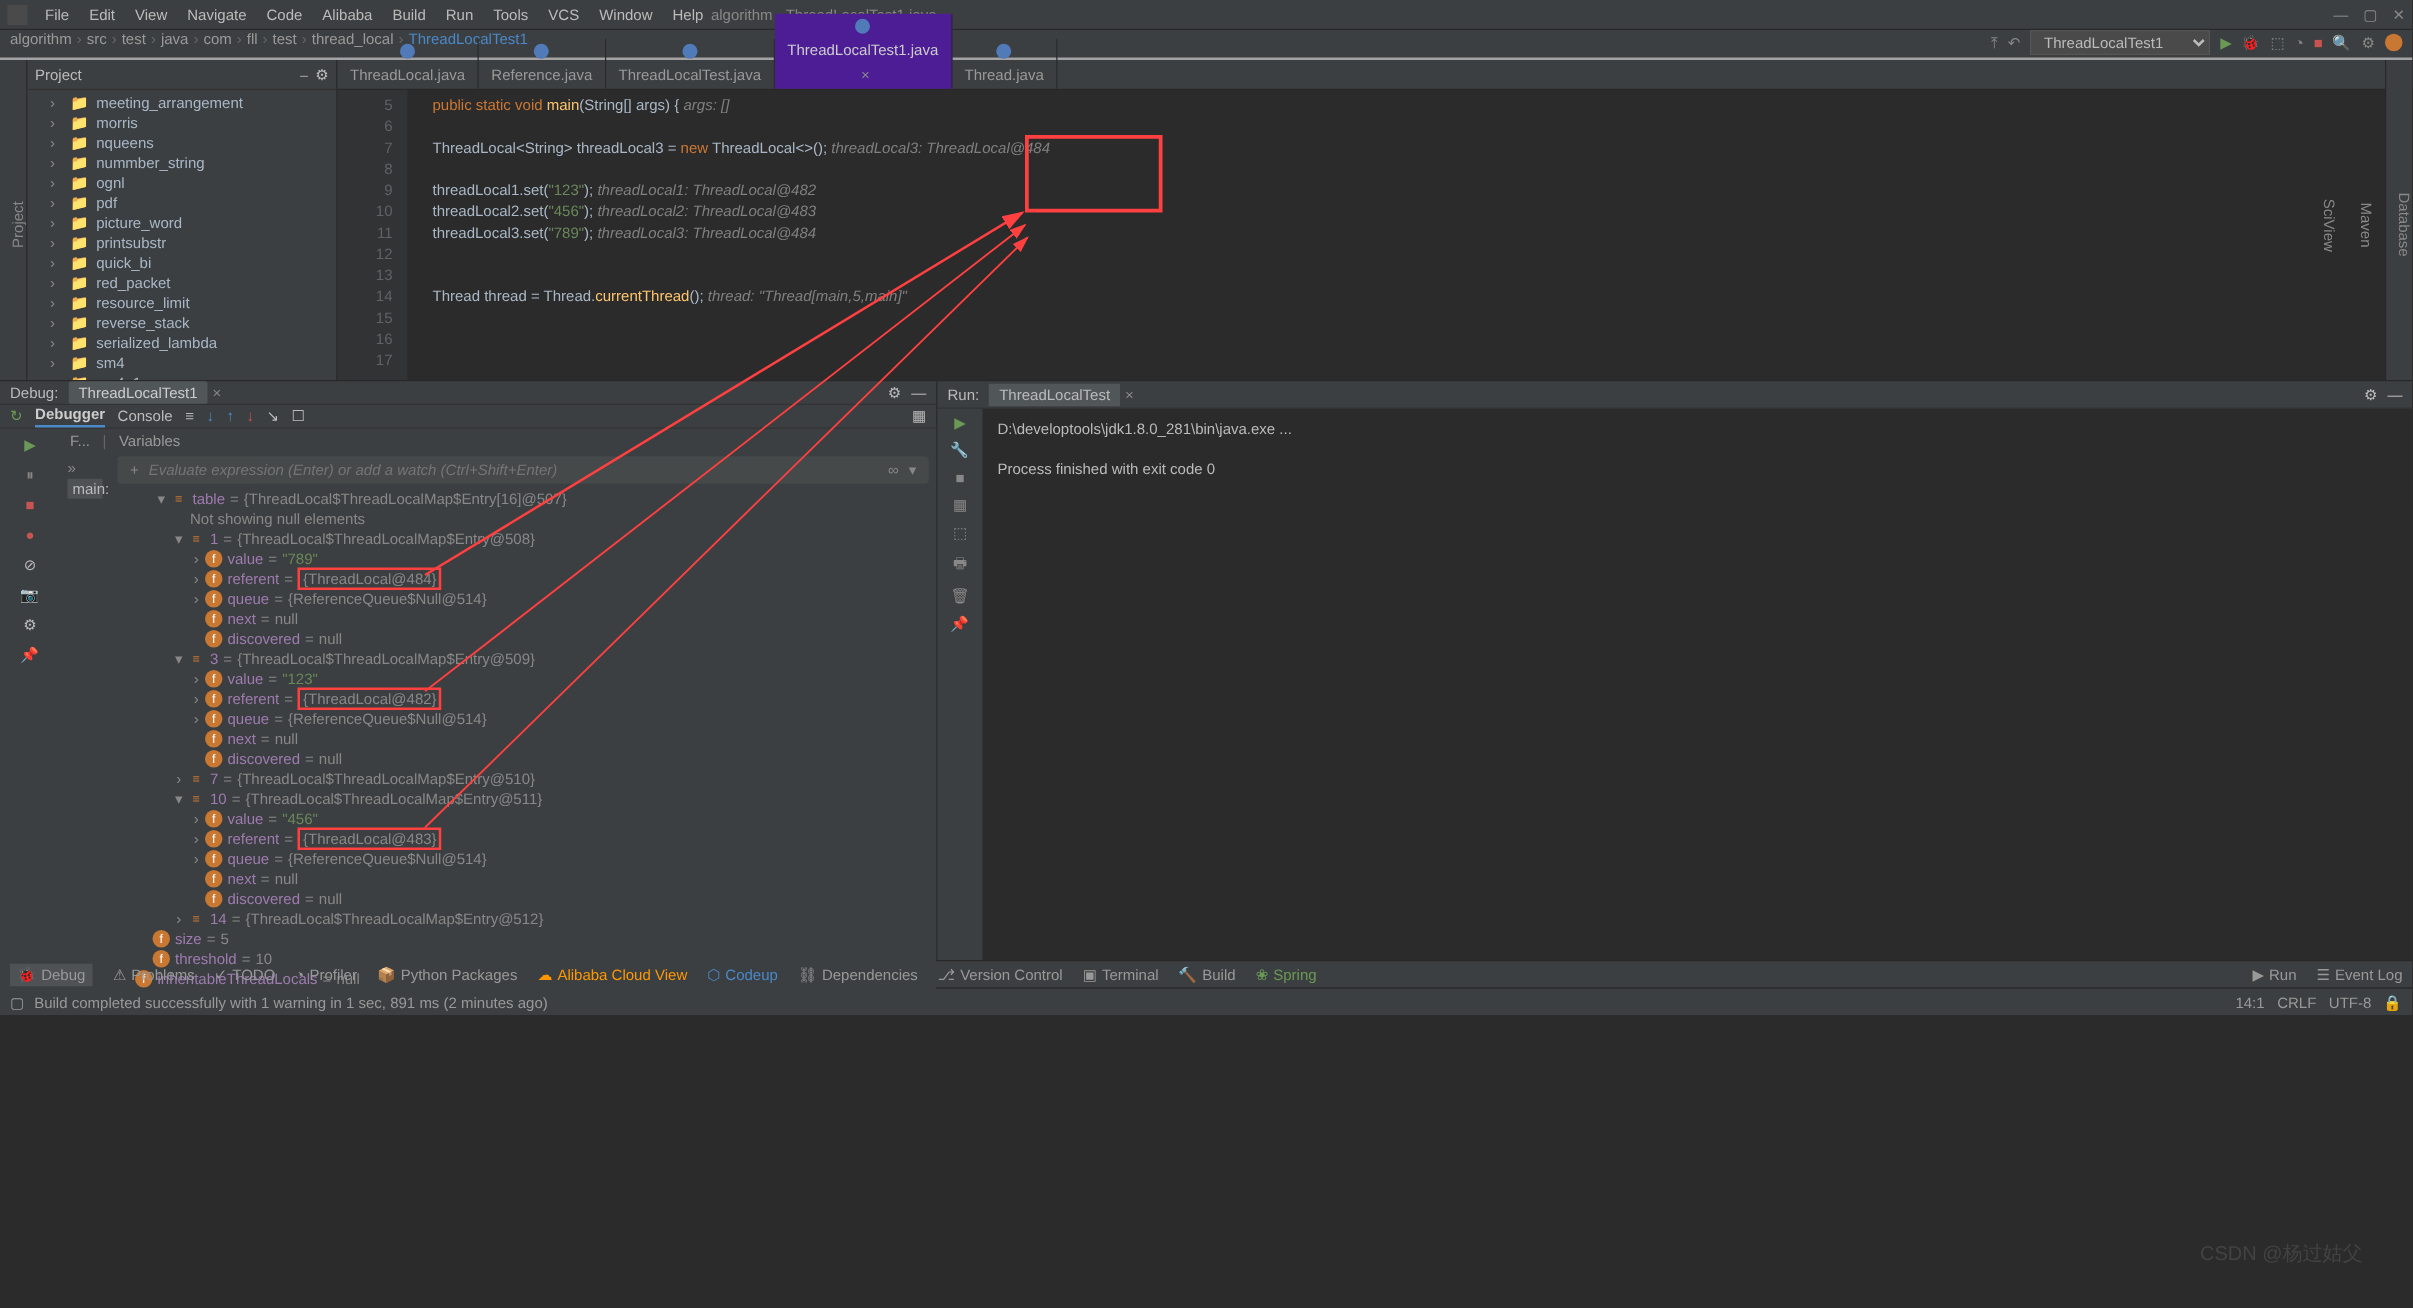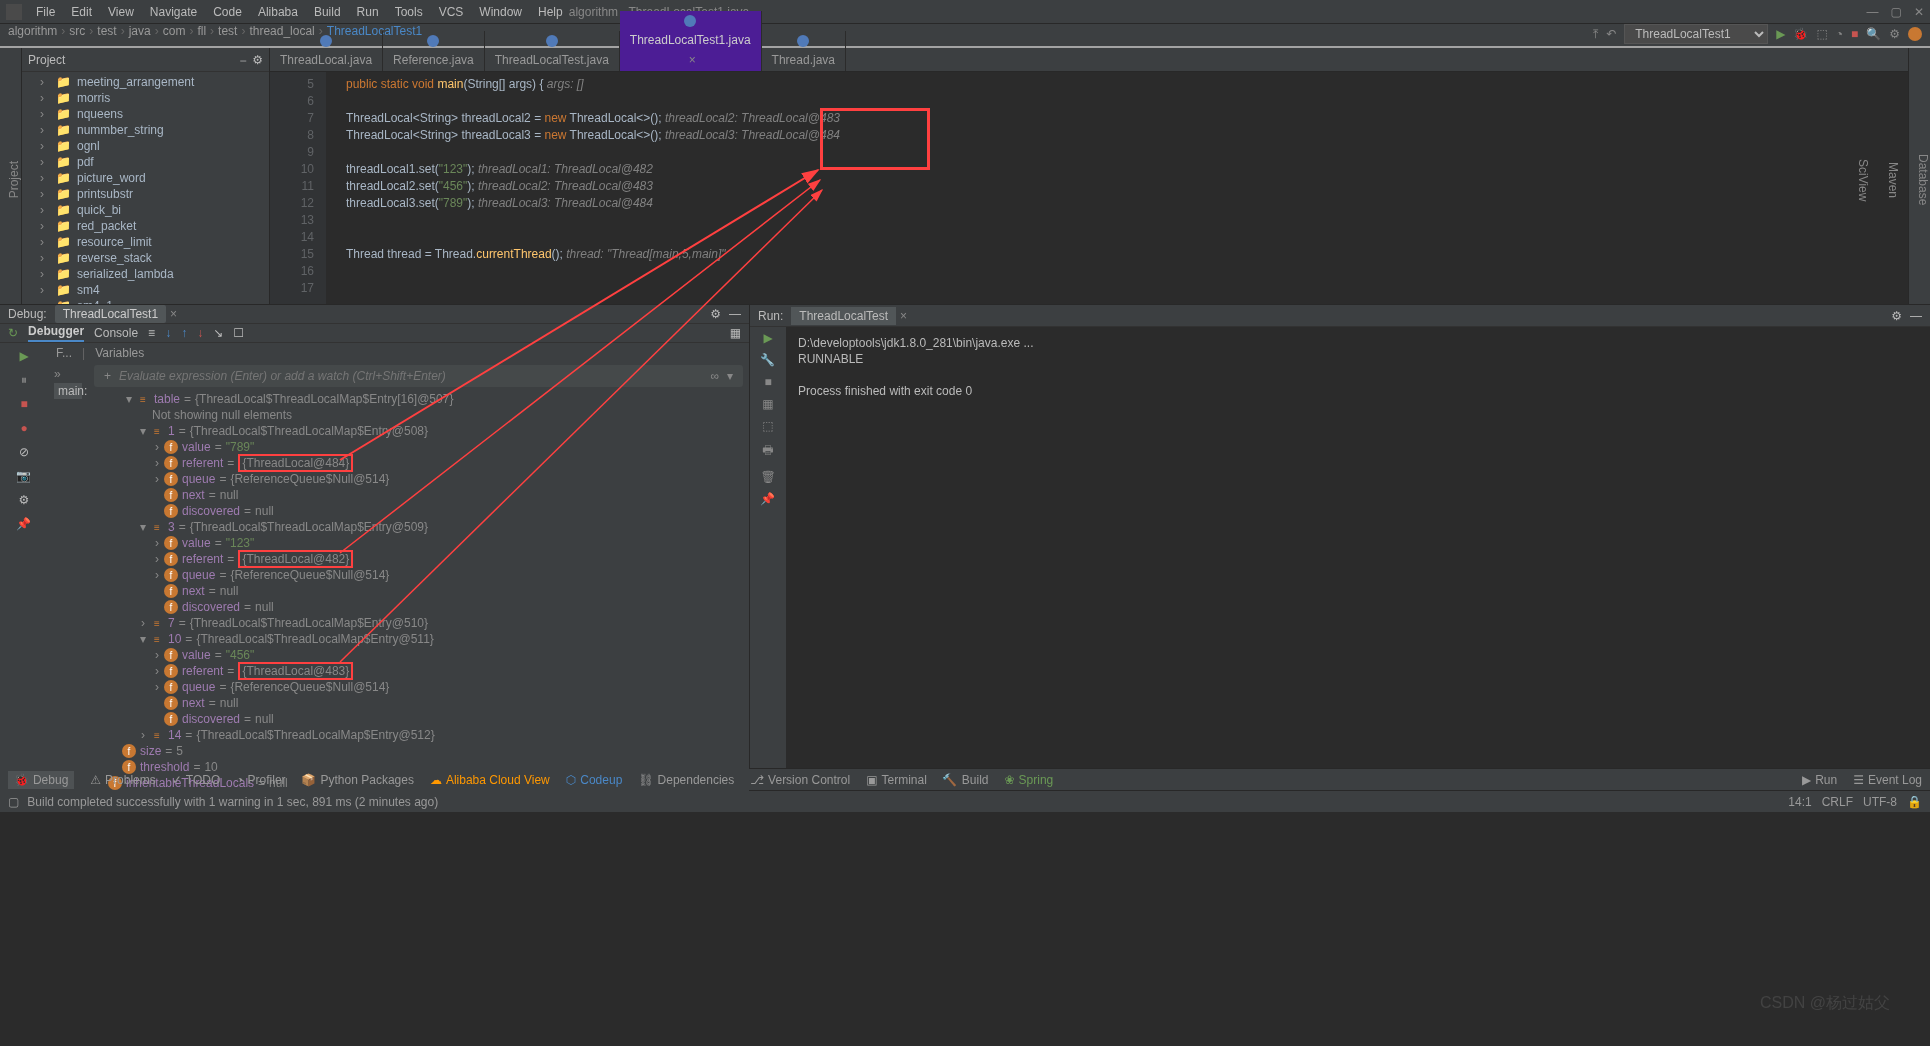--- a/index.html
+++ b/index.html
@@ -264,21 +264,20 @@
           <div>12</div>
           <div>13</div>
           <div>14</div>
           <div>15</div>
           <div>16</div>
           <div>17</div>
       </div>
       <div class="codelines">
 <div><span class="k">public static void </span><span class="m">main</span><span class="p">(String[] args) {   </span><span class="c">args: []</span></div>
 <div>&nbsp;</div>
-<div><span class="t">        ThreadLocal&lt;String&gt; threadLocal2 = </span><span class="k">new </span><span class="t">ThreadLocal&lt;&gt;();   </span><span class="c">threadLocal2: </span><span class="c">ThreadLocal@483</span></div>
 <div><span class="t">        ThreadLocal&lt;String&gt; threadLocal3 = </span><span class="k">new </span><span class="t">ThreadLocal&lt;&gt;();   </span><span class="c">threadLocal3: </span><span class="c">ThreadLocal@484</span></div>
 <div>&nbsp;</div>
 <div><span class="t">        threadLocal1.set(</span><span class="s">"123"</span><span class="t">);   </span><span class="c">threadLocal1: ThreadLocal@482</span></div>
 <div><span class="t">        threadLocal2.set(</span><span class="s">"456"</span><span class="t">);   </span><span class="c">threadLocal2: ThreadLocal@483</span></div>
 <div><span class="t">        threadLocal3.set(</span><span class="s">"789"</span><span class="t">);   </span><span class="c">threadLocal3: ThreadLocal@484</span></div>
 <div>&nbsp;</div>
 <div>&nbsp;</div>
 <div><span class="t">        Thread thread = Thread.</span><span class="m">currentThread</span><span class="t">();   </span><span class="c">thread: "Thread[main,5,main]"</span></div>
       </div>
     </div>
@@ -528,21 +527,20 @@
         <span style="color:#888">🔧</span>
         <span style="color:#888">■</span>
         <span style="color:#888">▦</span>
         <span style="color:#888">⬚</span>
         <span style="color:#888">🖶</span>
         <span style="color:#888">🗑</span>
         <span style="color:#888">📌</span>
       </div>
       <div class="console">
         <div>D:\developtools\jdk1.8.0_281\bin\java.exe ...</div>
-        <div>RUNNABLE</div>
         <div>&nbsp;</div>
         <div>Process finished with exit code 0</div>
       </div>
     </div>
   </div>
 </div>
 
 <div class="bottombar">
   <span class="item" style="background:#4e5254;padding:2px 6px">🐞 <span>Debug</span></span>
   <span class="item">⚠ <span>Problems</span></span>

